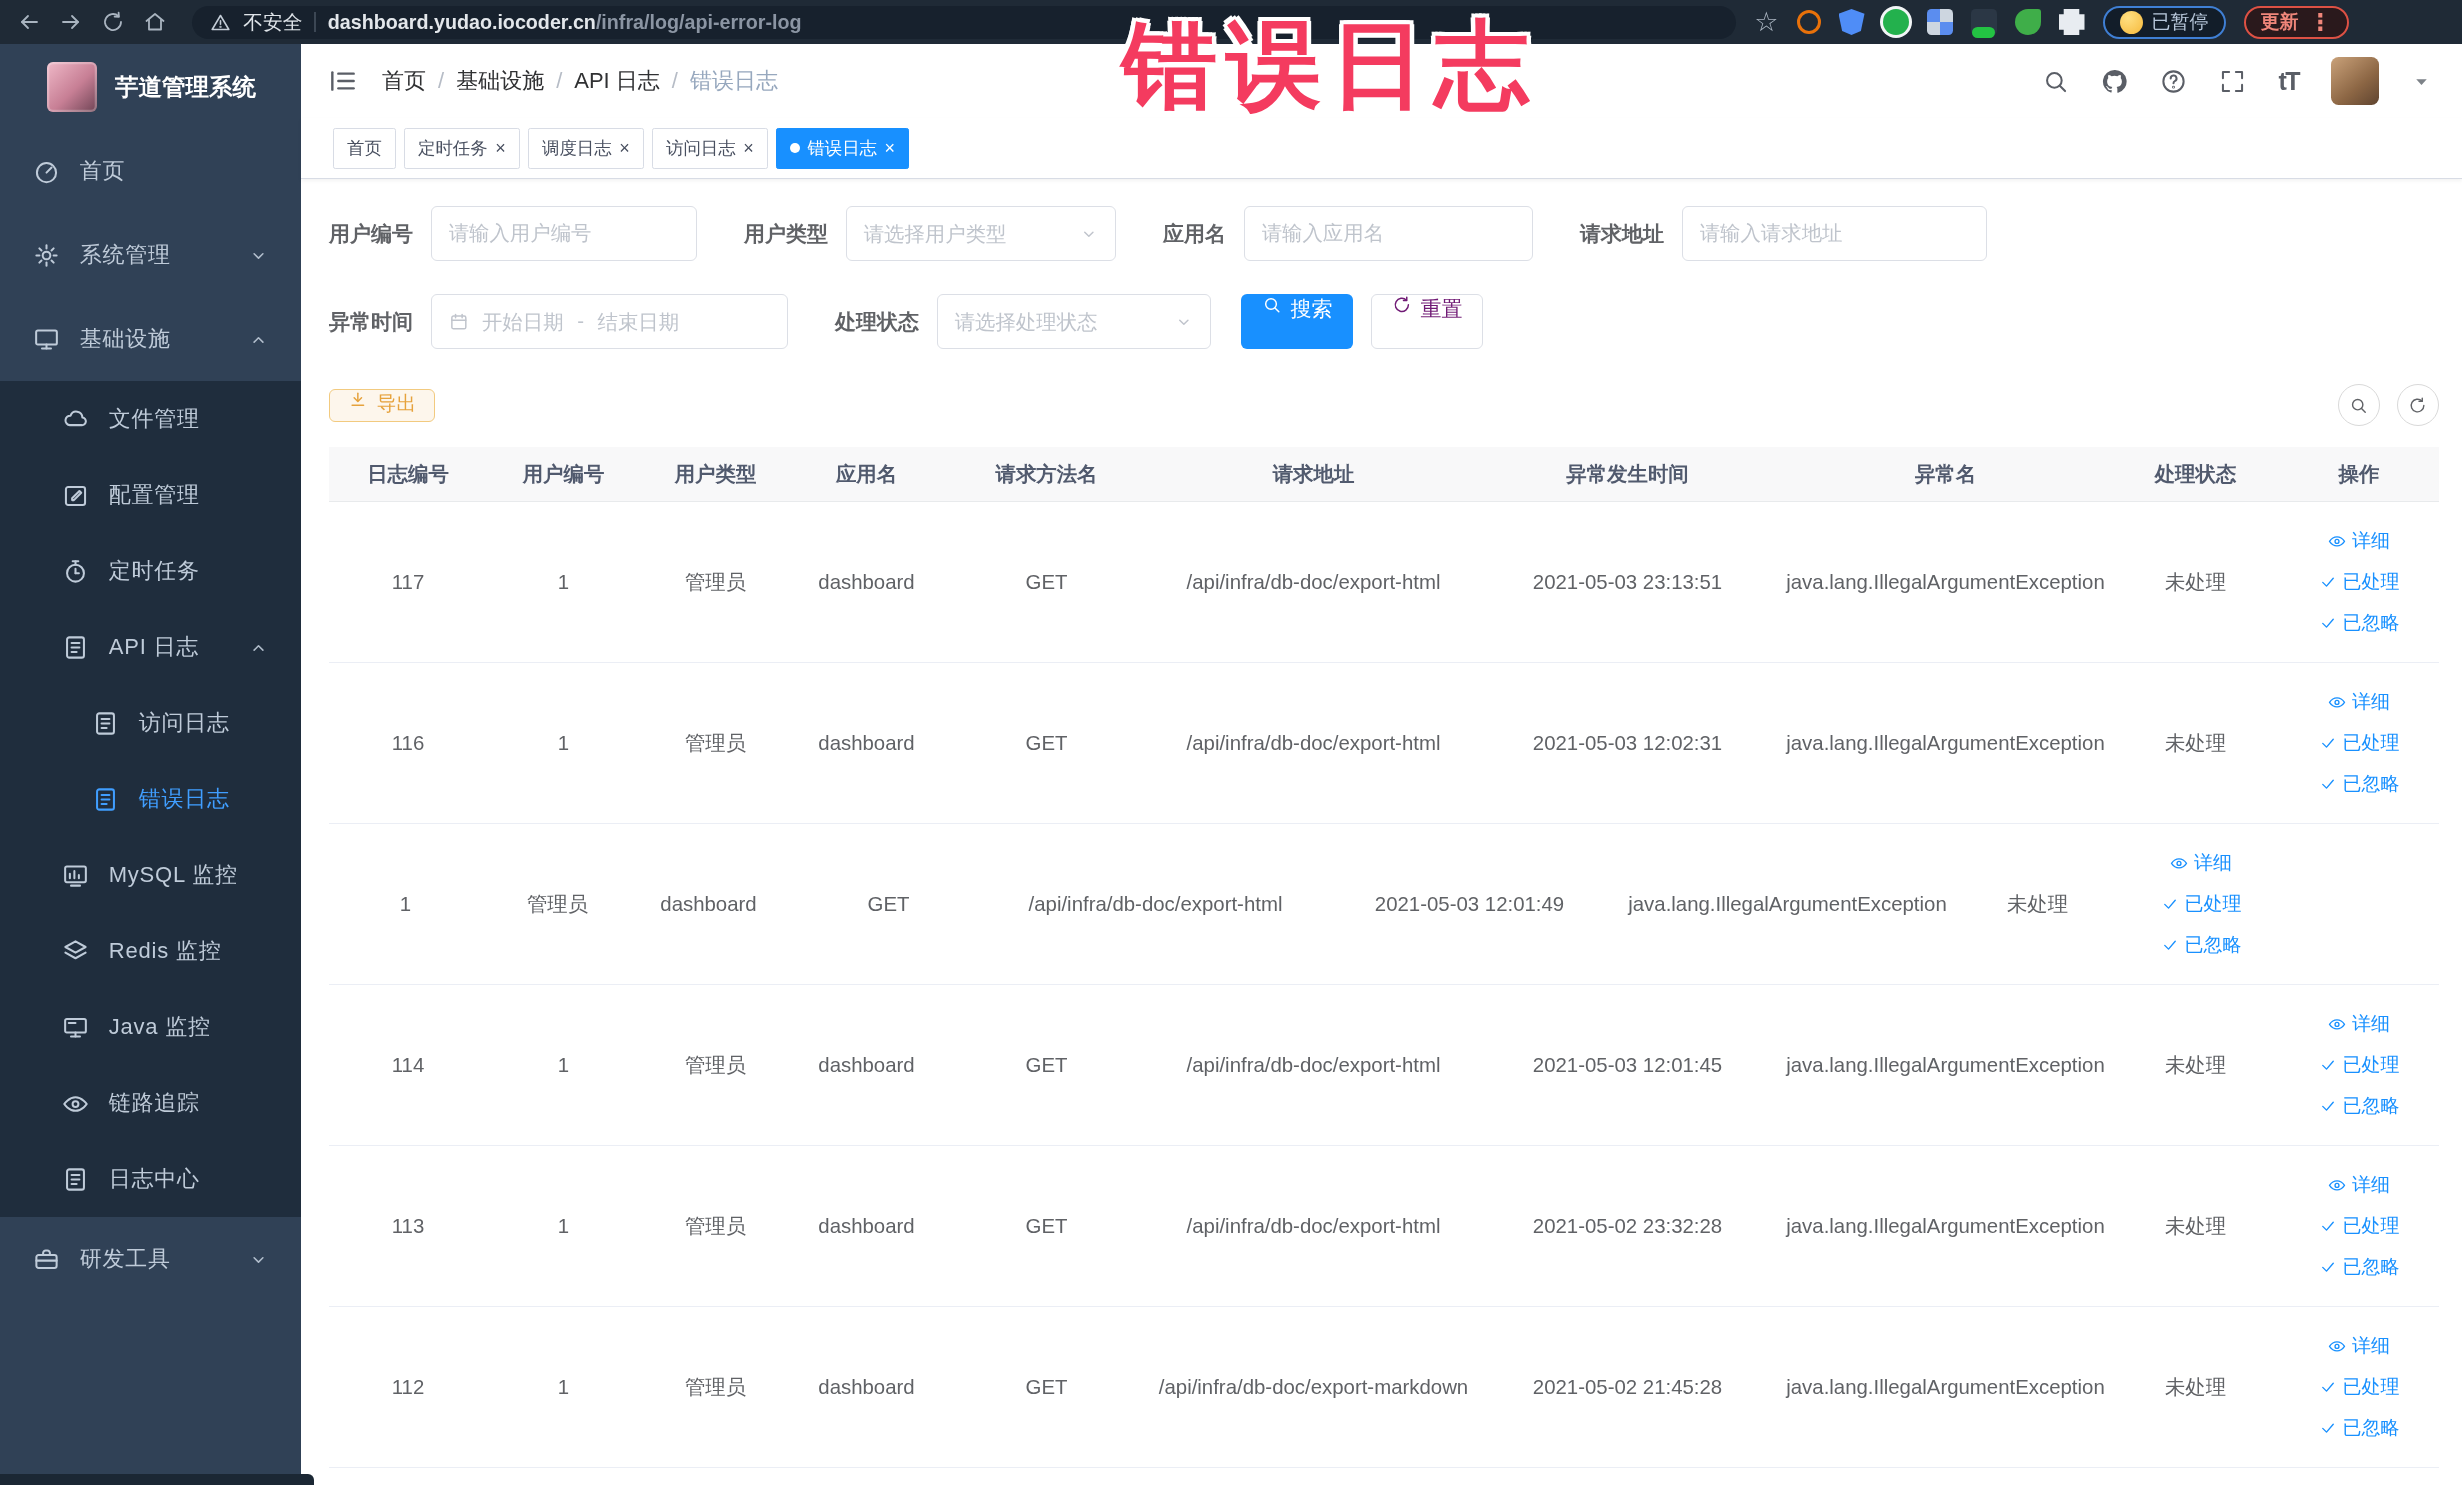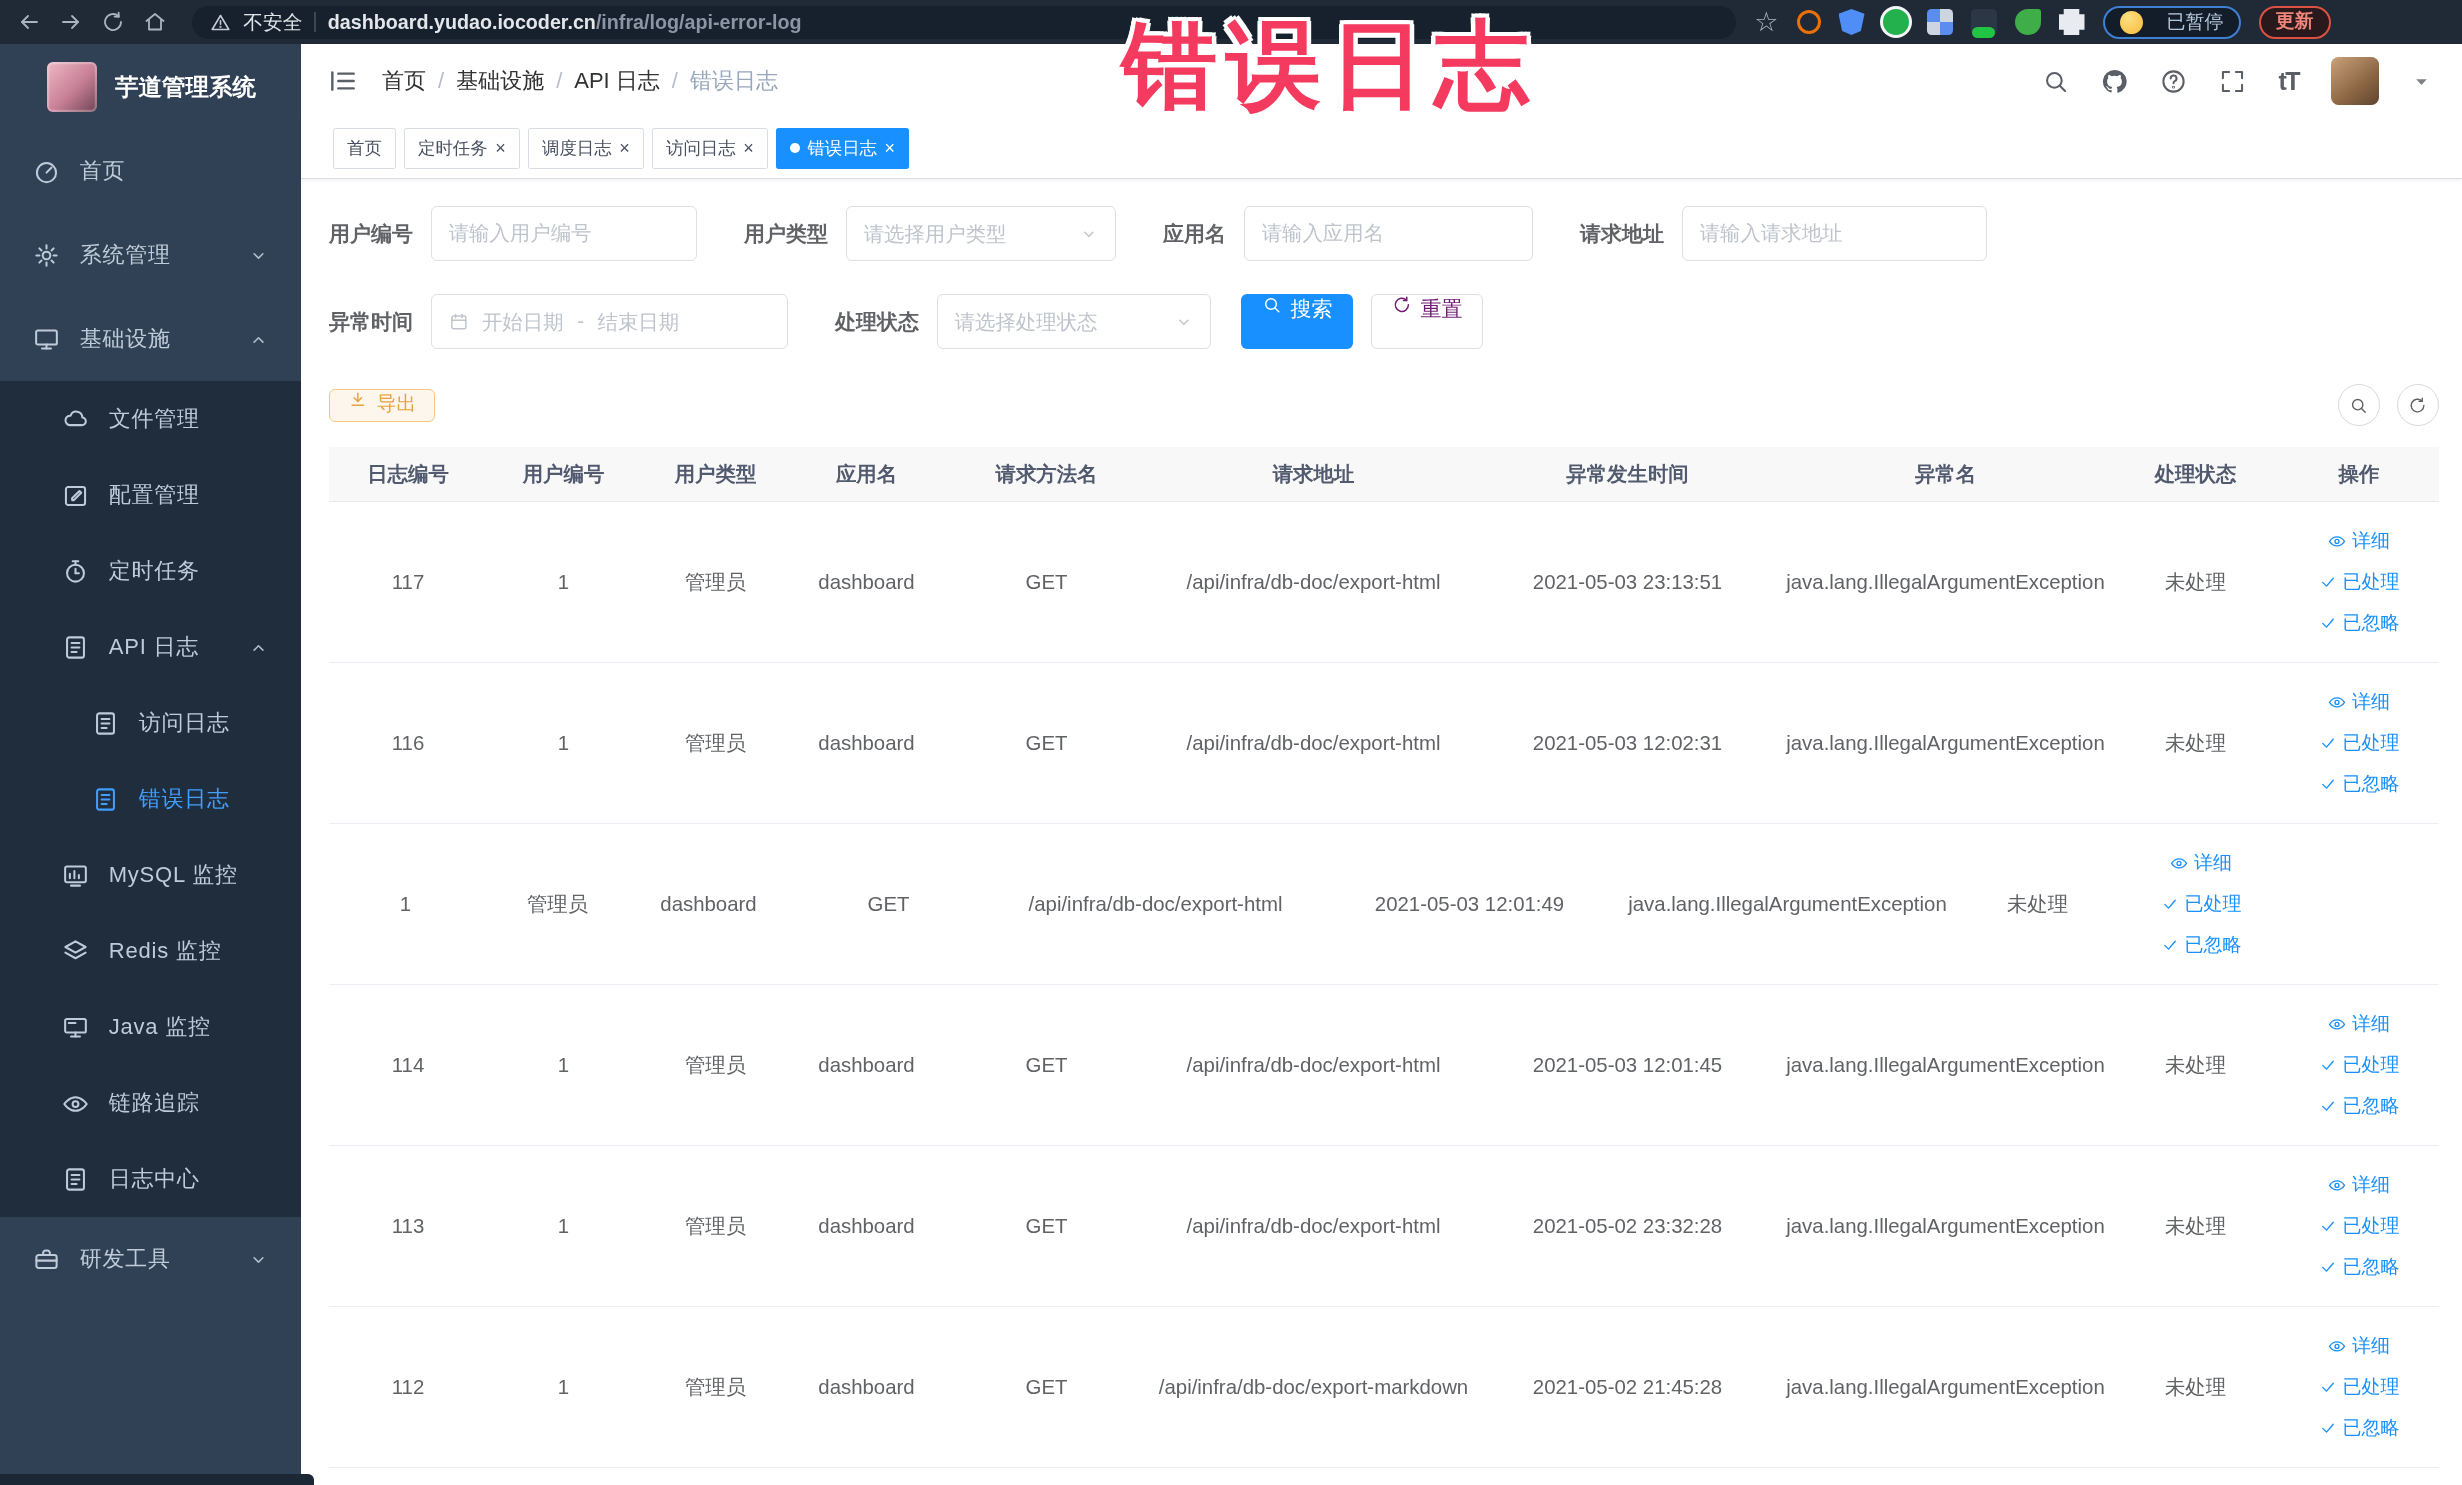--- a/index.html
+++ b/index.html
@@ -21,25 +21,25 @@
   .star{font-size:27px;color:#aab5c1;line-height:1;}
   .ext{width:26px;height:26px;border-radius:50%;flex:0 0 auto;}
   .ext-orange{width:18px;height:18px;border:3.8px solid #e8710a;background:transparent;}
   .ext-shield{background:#4f8df7;border-radius:0;clip-path:polygon(50% 0,100% 18%,86% 85%,50% 100%,14% 85%,0 18%);}
   .ext-y{background:#23b14d;box-shadow:0 0 0 3px #f2f5f7;}
   .ext-grid{border-radius:4.5px;background:conic-gradient(#cdd6e0 25%,#5b8def 0 50%,#cdd6e0 0 75%,#5b8def 0);}
   .ext-on{border-radius:4.5px;background:#2b3745;position:relative;}
   .ext-on::after{content:"";position:absolute;left:1.5px;right:1.5px;bottom:-3px;height:11.4px;border-radius:6px;background:#23c343;}
   .ext-leaf{background:#3fae49;border-radius:50% 3px 50% 50%;}
   .ext-puzzle{background:#e8ecf1;border-radius:0;clip-path:polygon(20% 0,80% 0,80% 20%,100% 20%,100% 80%,80% 80%,80% 100%,20% 100%,20% 80%,0 80%,0 20%,20% 20%);}
-  .pill{height:33px;border-radius:18px;display:inline-flex;align-items:center;gap:24px;
+  .pill{height:33px;border-radius:18px;display:inline-flex;align-items:center;gap:9px;
         padding:0 15px;font-size:19px;flex:0 0 auto;box-sizing:border-box;}
   .pill.blue{border:2.3px solid #3f7fd4;background:#121d29;color:#b7c7da;}
   .emoji{width:23px;height:23px;border-radius:50%;background:radial-gradient(circle at 35% 30%,#ffe082,#f6b93b);}
-  .pill.red{border:2.3px solid #dd5144;background:#2a191c;color:#f0867a;font-weight:600;flex-direction:column;}
+  .pill.red{border:2.3px solid #dd5144;background:#2a191c;color:#f0867a;font-weight:600;}
   .kebab{font-size:23px;color:#f0867a;margin-left:1.5px;}
   
   .sidebar{position:absolute;top:44px;left:0;width:301px;bottom:0;background:#304156;color:#bfcbd9;text-align:center;}
   .logo{height:85px;display:flex;align-items:center;padding-left:47px;gap:18px;}
   .logo-av{width:50px;height:50px;border-radius:6px;flex:0 0 auto;
            background:linear-gradient(135deg,#f0b9c8,#c77f95 55%,#6e4354);box-shadow:inset 0 0 0 2.3px rgba(255,255,255,.25);}
   .logo .title{color:#fff;font-size:23.5px;font-weight:700;white-space:nowrap;}
   .mi{display:flex;align-items:center;font-size:22px;cursor:pointer;}
   .mi.d0{height:84px;padding-left:33px;}
   .mi.d1{height:76px;padding-left:62px;background:#1f2d3d;}

